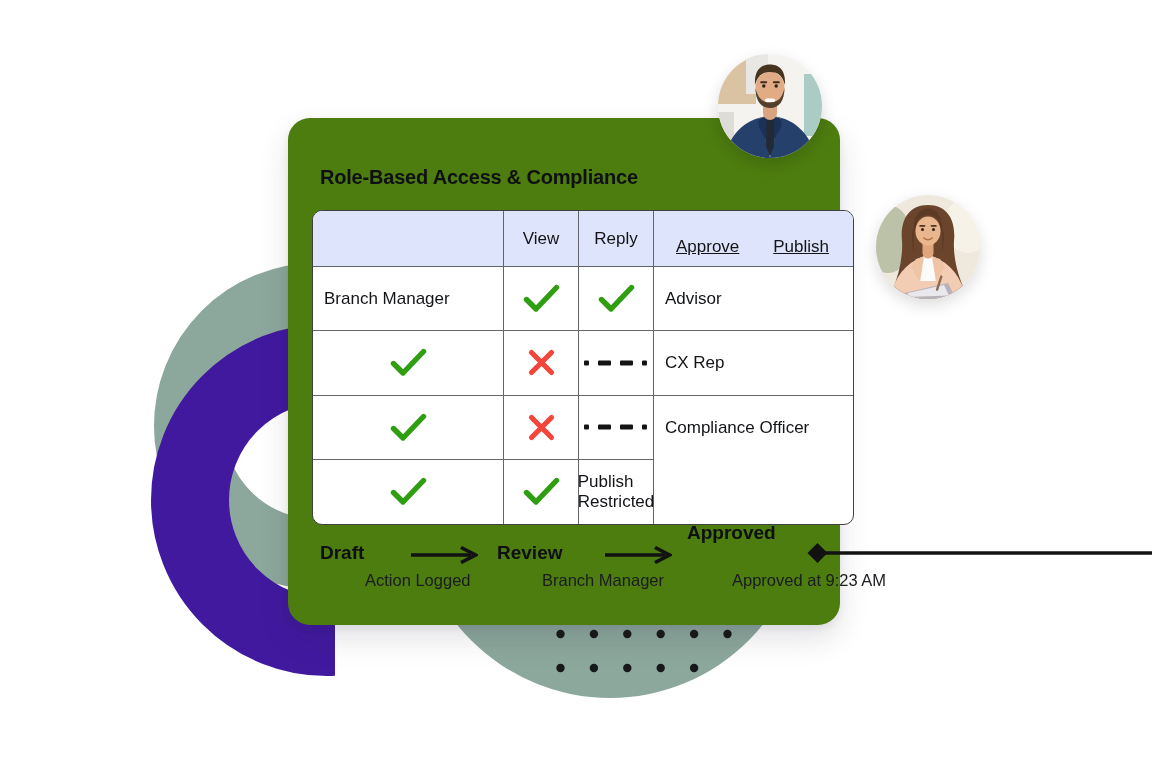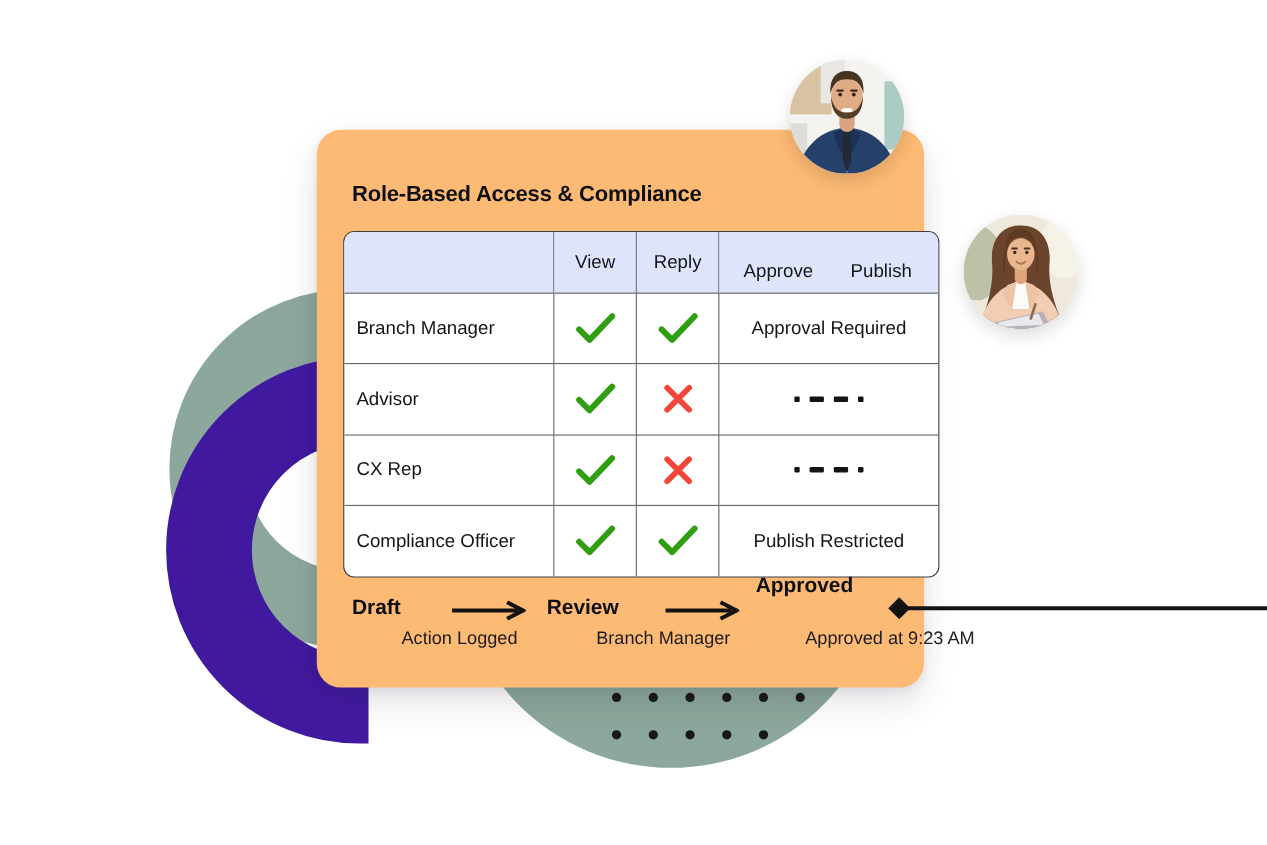--- a/index.html
+++ b/index.html
@@ -2,36 +2,36 @@
 <html><head>
 <meta charset="utf-8">
 <style>
   html,body{margin:0;padding:0;}
   body{width:1152px;height:768px;background:#ffffff;overflow:hidden;position:relative;
        font-family:"Liberation Sans", sans-serif;-webkit-font-smoothing:antialiased;}
   .stage{position:absolute;inset:0;width:1152px;height:768px;}
   svg{display:block;}
   .decor{position:absolute;left:0;top:0;z-index:0;}
   
-  .card{position:absolute;left:288px;top:118px;width:552px;height:507px;background:#fdba74;
+  .card{position:absolute;left:288px;top:118px;width:552px;height:507px;background:#4d7c0f;
         border-radius:22px;z-index:2;
         box-shadow:0 14px 30px rgba(35,35,60,.13), 0 3px 8px rgba(35,35,60,.07);}
   .card-title{position:absolute;left:32px;top:48px;font-size:20px;font-weight:700;
         color:#0f1013;letter-spacing:-0.2px;white-space:nowrap;}
   
   .perm-table{position:absolute;left:24px;top:92px;width:540px;height:313px;
         display:grid;grid-template-columns:191px 75px 75px 1fr;grid-template-rows:56px repeat(4,1fr);
         border:1.5px solid #3e4044;border-radius:10px;overflow:hidden;background:#fff;}
   .cell{border-right:1px solid #63656a;border-bottom:1px solid #63656a;
         display:flex;align-items:center;justify-content:center;
         font-size:17px;color:#131417;}
   .perm-table > .cell:nth-child(4n){border-right:none;}
   .perm-table > .cell:nth-last-child(-n+4){border-bottom:none;}
   .th{background:#dee4fb;}
-  .th-ap{justify-content:space-between;padding:16px 24px 0 22px;}
+  .th-ap{justify-content:space-between;padding:16px 24px 0 22px;text-decoration:underline;}
   .c-role{justify-content:flex-start;padding-left:11px;white-space:nowrap;}
   
   .flow-label{position:absolute;font-size:19px;font-weight:700;color:#0e0f12;white-space:nowrap;text-align:right;}
   .flow-sub{position:absolute;font-size:16.5px;font-weight:400;color:#1b1c1f;white-space:nowrap;margin-left:45px;}
   .arrow{position:absolute;}
   .flowline{position:absolute;left:0;top:540px;z-index:3;pointer-events:none;}
   
   .avatar{position:absolute;border-radius:50%;overflow:hidden;z-index:4;
           box-shadow:0 6px 16px rgba(0,0,0,.14);}
   .avatar-man{left:718px;top:54px;width:104px;height:104px;}
@@ -88,21 +88,20 @@
         <div class="cell c-icon">
           <svg width="37" height="29" viewBox="0 0 37 29">
     <path d="M3.5 15.5 L13 25 L33.5 3.5" fill="none" stroke="#2F9E11" stroke-width="5.4" stroke-linecap="round" stroke-linejoin="round"></path>
           </svg>
         </div>
         <div class="cell c-icon">
           <svg width="37" height="29" viewBox="0 0 37 29">
     <path d="M3.5 15.5 L13 25 L33.5 3.5" fill="none" stroke="#2F9E11" stroke-width="5.4" stroke-linecap="round" stroke-linejoin="round"></path>
           </svg>
         </div>
-        <div class="cell c-last">Approval Required</div>
         <div class="cell c-role">Advisor</div>
         <div class="cell c-icon">
           <svg width="37" height="29" viewBox="0 0 37 29">
     <path d="M3.5 15.5 L13 25 L33.5 3.5" fill="none" stroke="#2F9E11" stroke-width="5.4" stroke-linecap="round" stroke-linejoin="round"></path>
           </svg>
         </div>
         <div class="cell c-icon">
           <svg width="29" height="29" viewBox="0 0 29 29">
     <path d="M4.5 4.5 L24.5 24.5 M24.5 4.5 L4.5 24.5" fill="none" stroke="#F4453B" stroke-width="5.2" stroke-linecap="round"></path>
           </svg>

